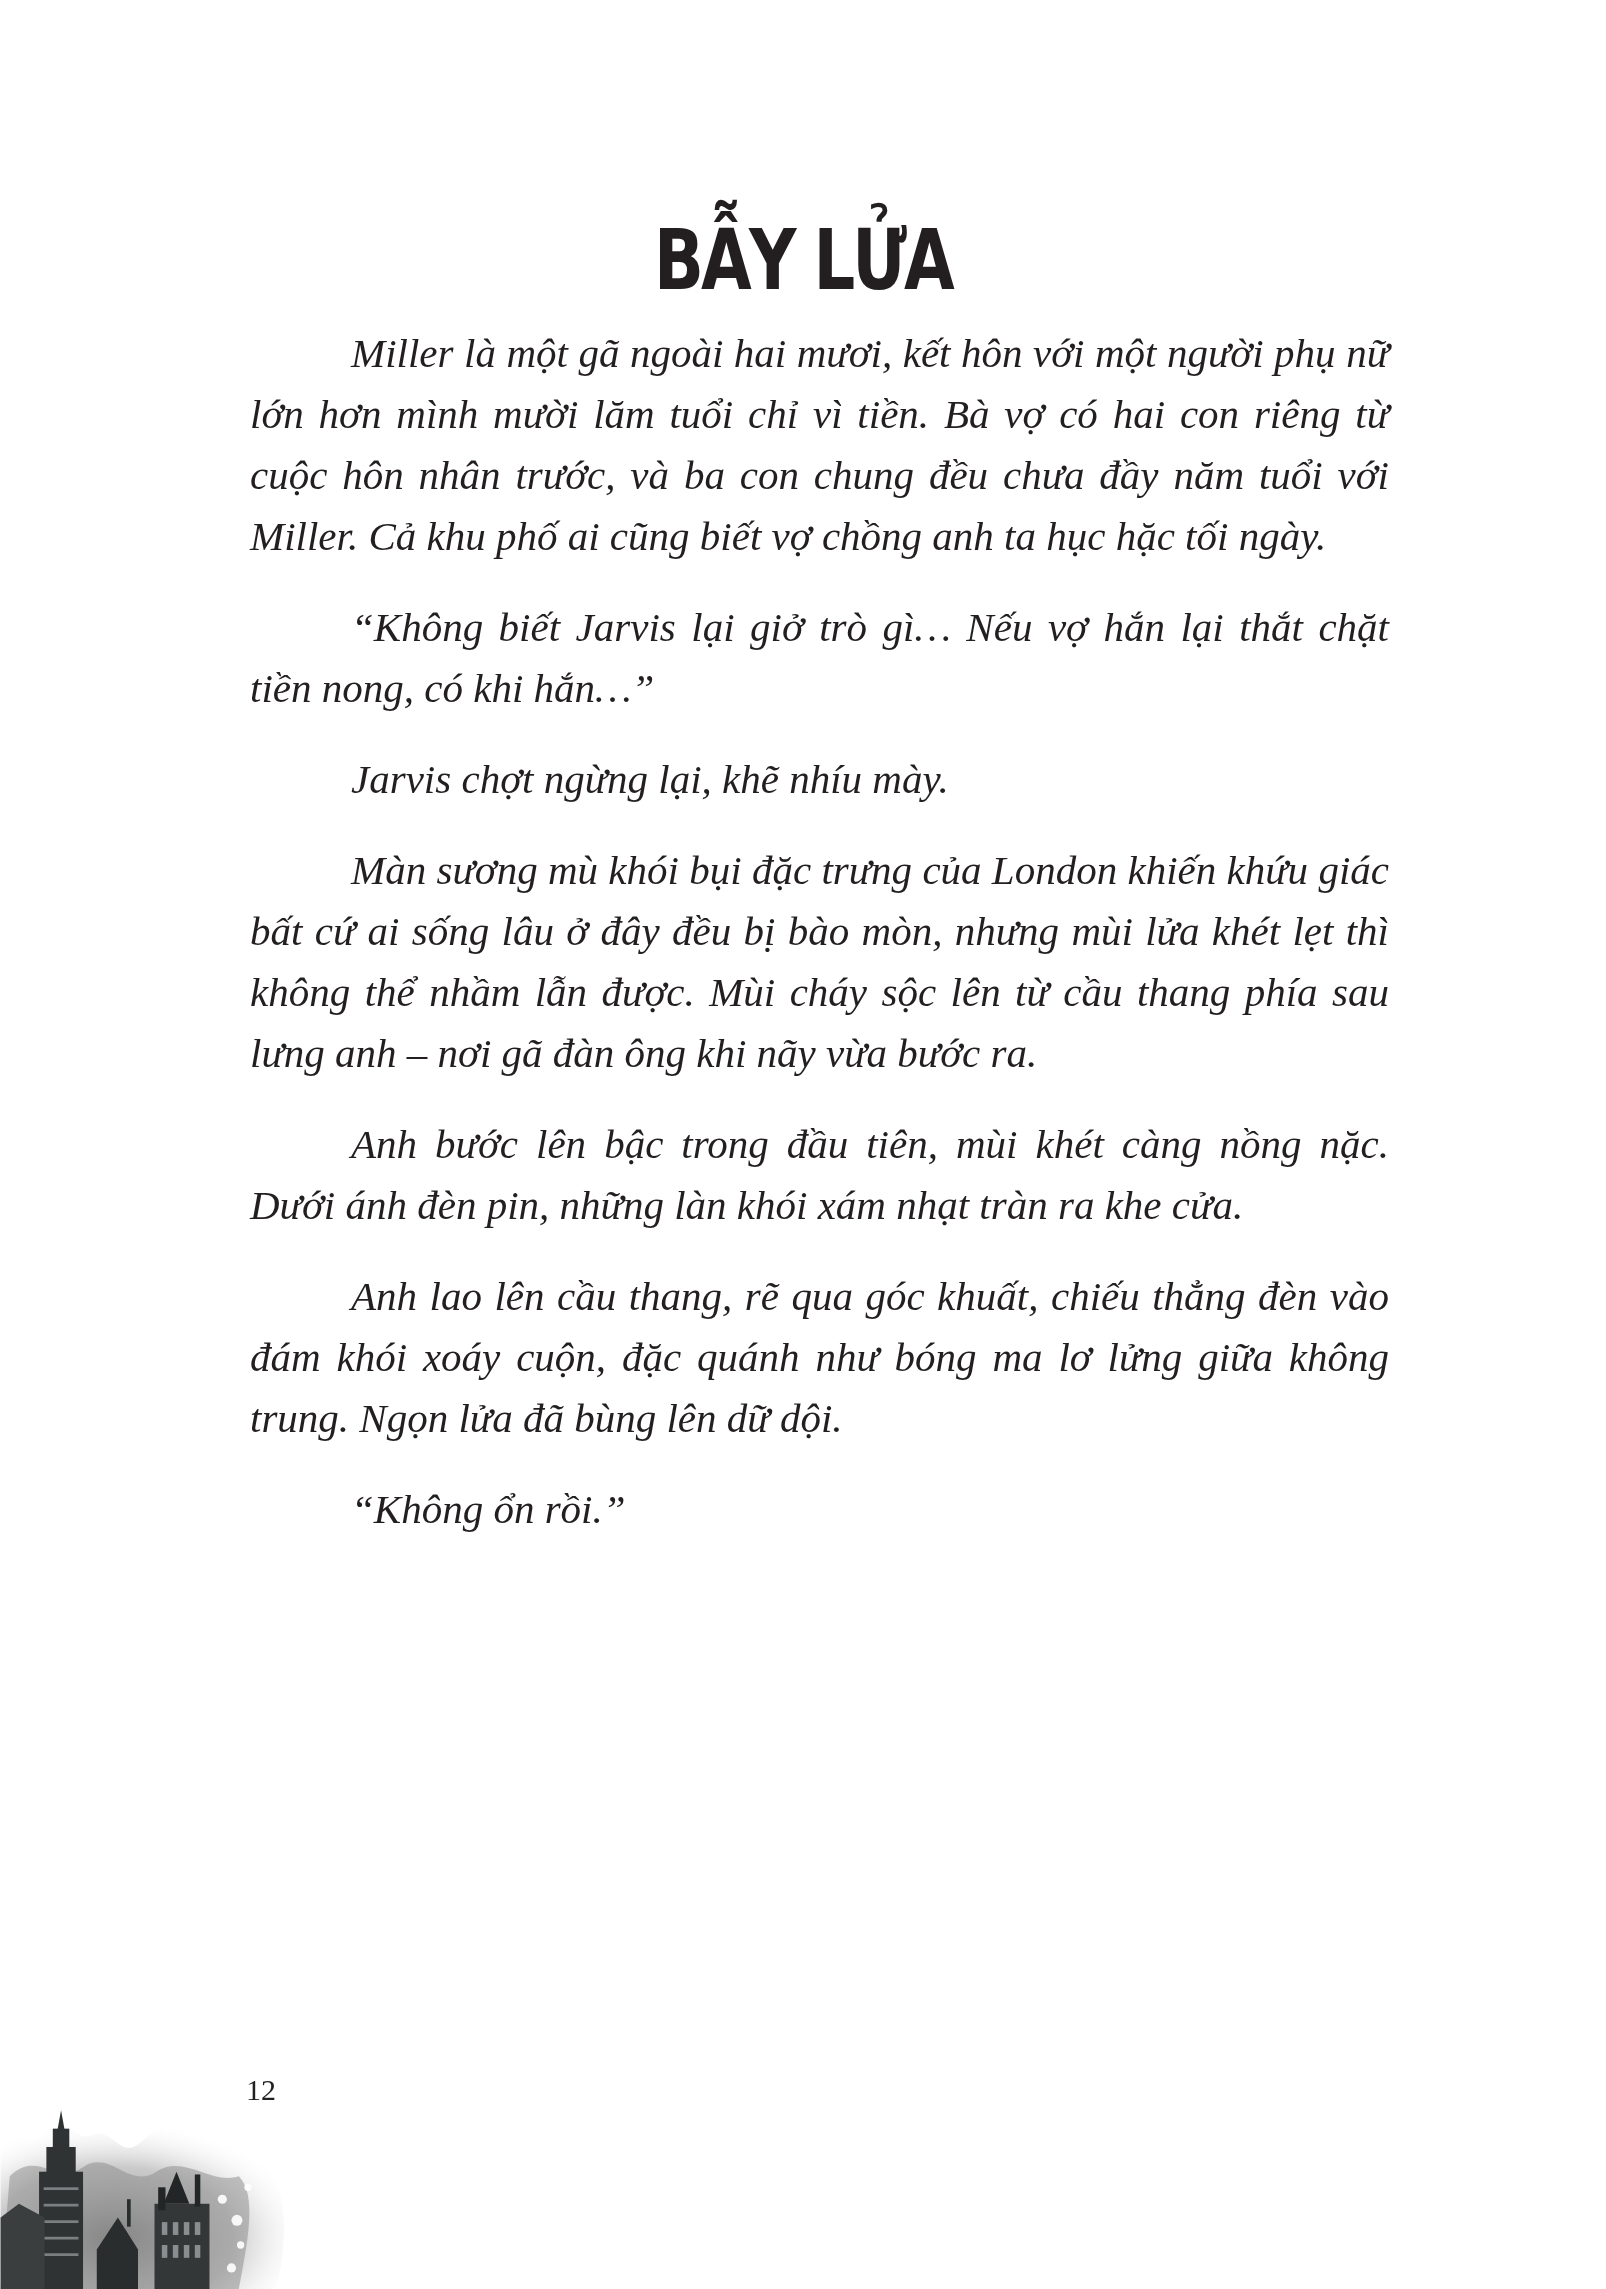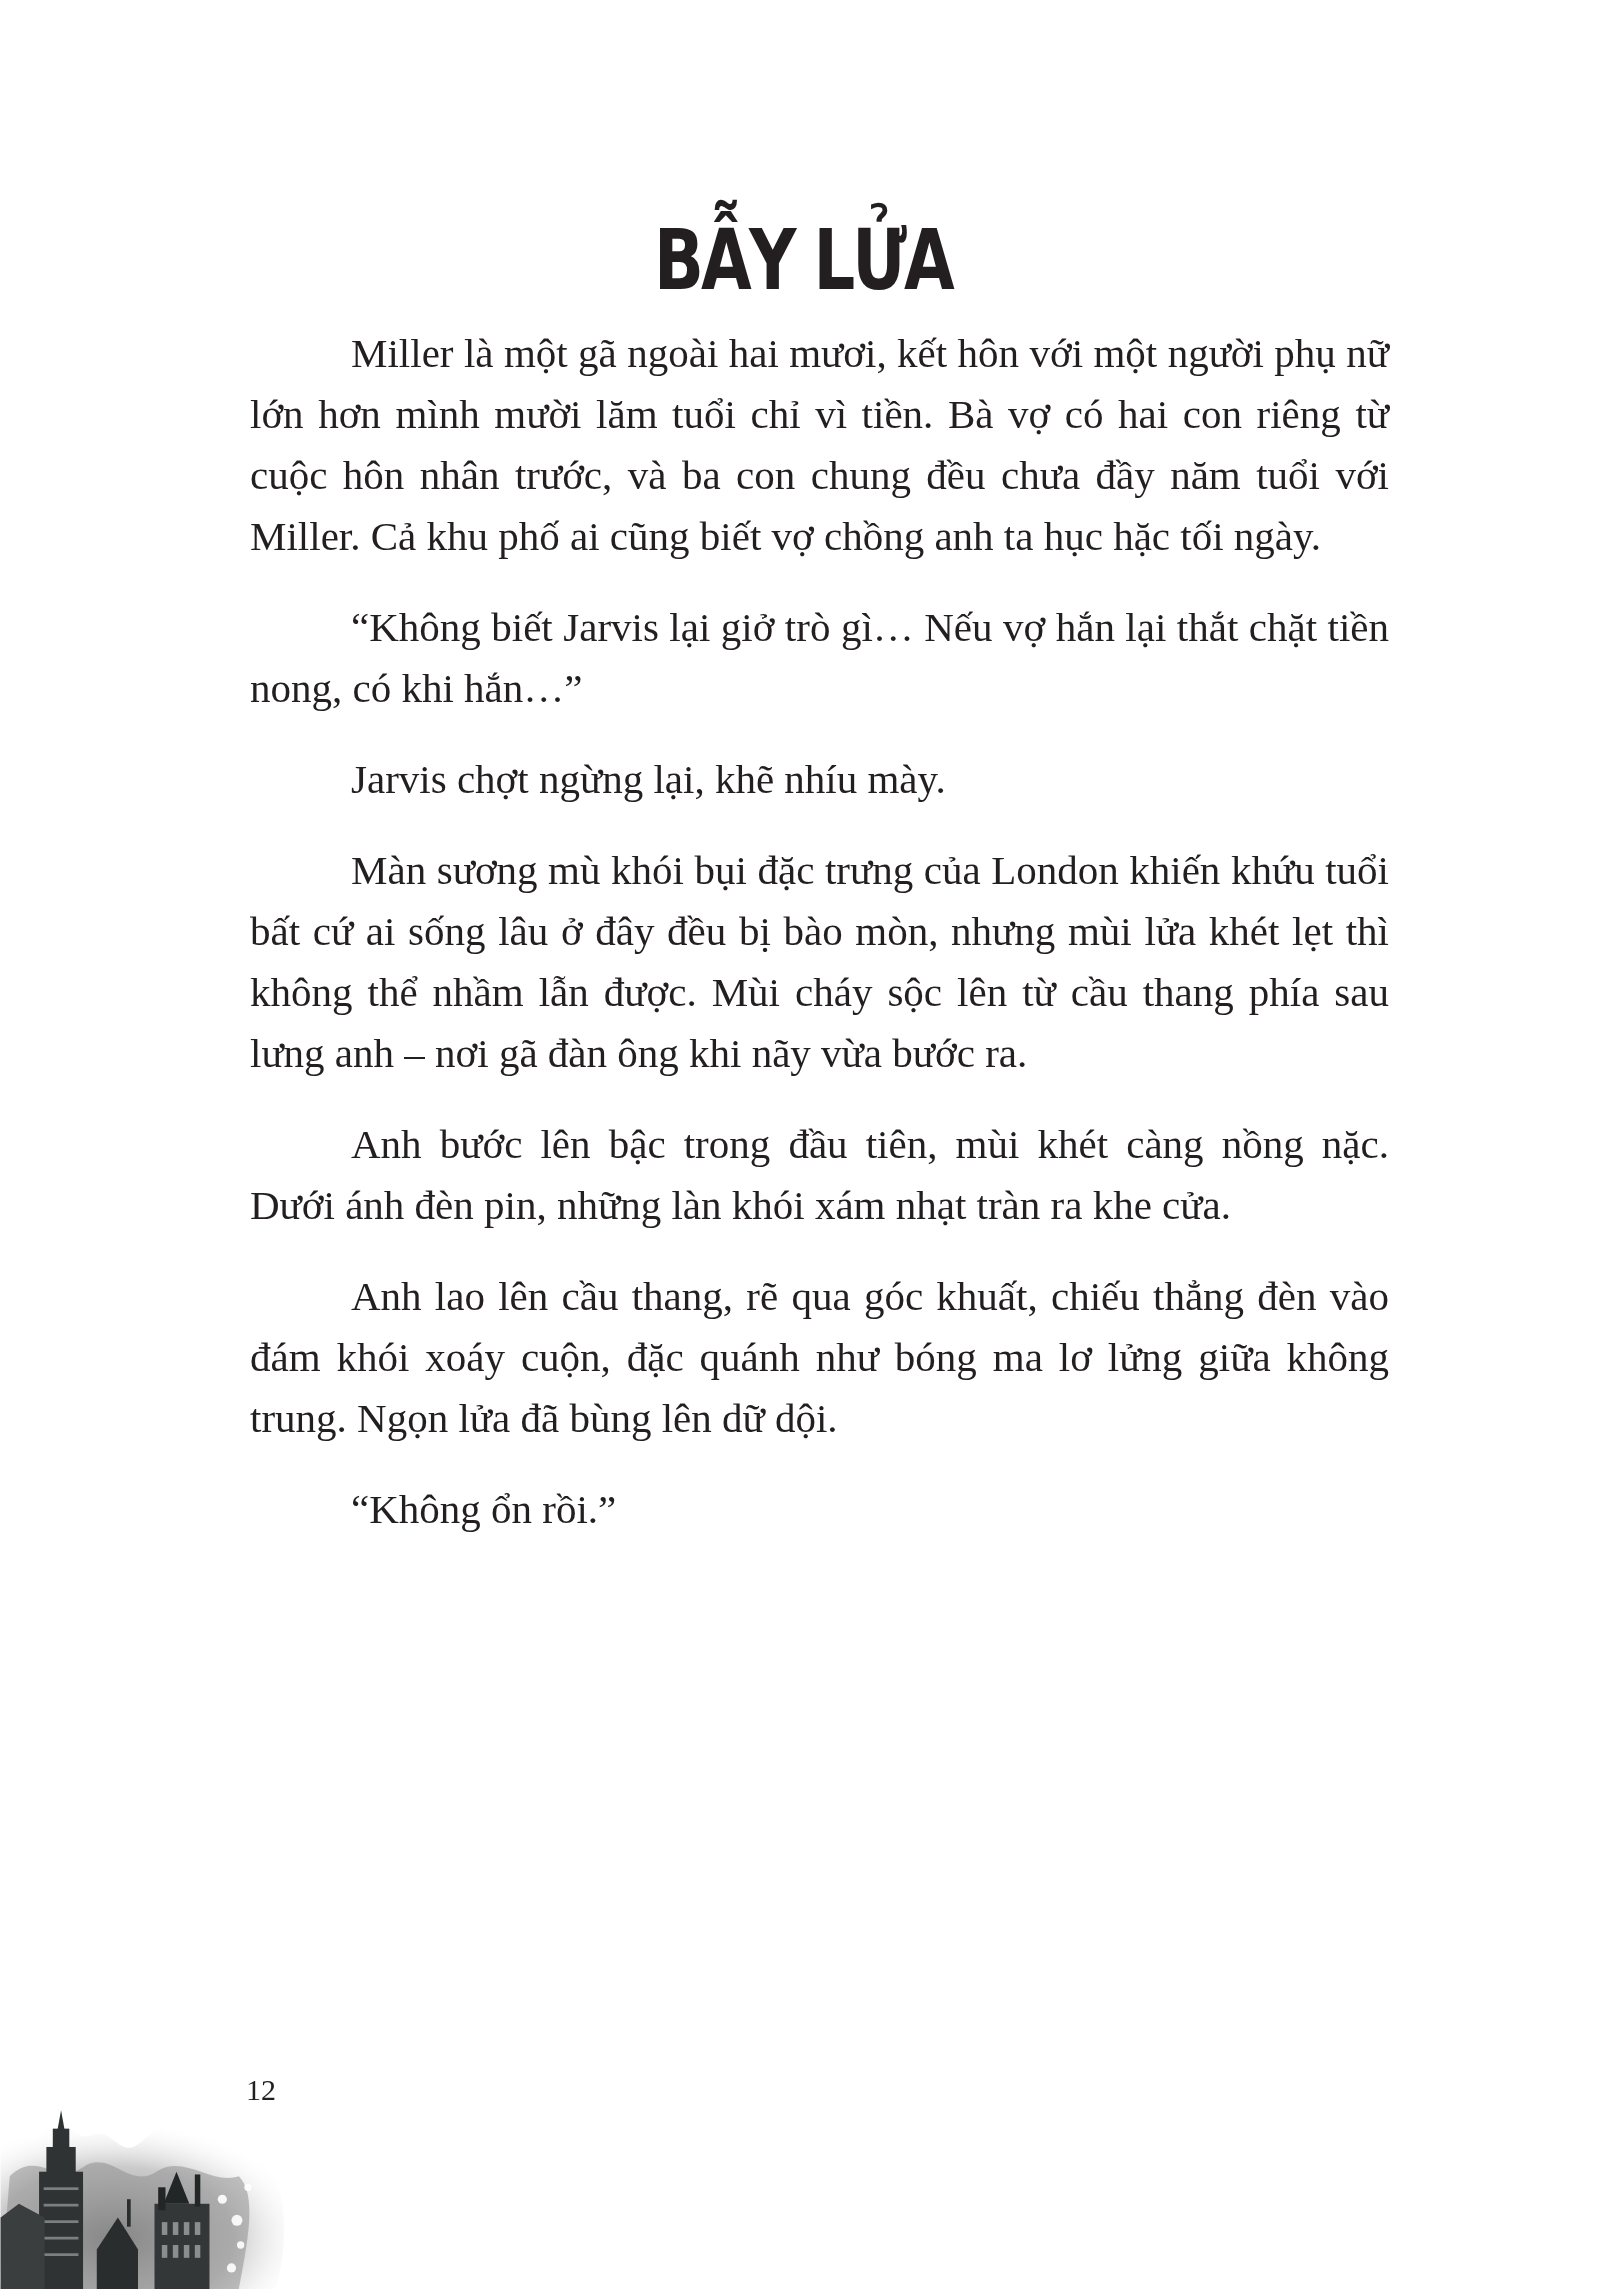--- a/index.html
+++ b/index.html
@@ -36,20 +36,21 @@
       left: 250px;
       width: 1139px;
       font-size: 41px;
       line-height: 61px;
     }
     .para {
       margin: 0 0 30px 0;
       text-indent: 101px;
       text-align: justify;
       text-align-last: left;
+      font-style: italic;
     }
     .page-number {
       position: absolute;
       top: 2064px;
       left: 246px;
       font-size: 30px;
       line-height: 51px;
     }
     .illustration {
       position: absolute;
@@ -61,21 +62,21 @@
   </style>
 </head>
 <body>
 
 <h1 class="page-title">BẪY LỬA</h1>
 
 <div class="body-text">
   <p class="para">Miller là một gã ngoài hai mươi, kết hôn với một người phụ nữ lớn hơn mình mười lăm tuổi chỉ vì tiền. Bà vợ có hai con riêng từ cuộc hôn nhân trước, và ba con chung đều chưa đầy năm tuổi với Miller. Cả khu phố ai cũng biết vợ chồng anh ta hục hặc tối ngày.</p>
   <p class="para">“Không biết Jarvis lại giở trò gì… Nếu vợ hắn lại thắt chặt tiền nong, có khi hắn…”</p>
   <p class="para">Jarvis chợt ngừng lại, khẽ nhíu mày.</p>
-  <p class="para">Màn sương mù khói bụi đặc trưng của London khiến khứu tuổi bất cứ ai sống lâu ở đây đều bị bào mòn, nhưng mùi lửa khét lẹt thì không thể nhầm lẫn được. Mùi cháy sộc lên từ cầu thang phía sau lưng anh – nơi gã đàn ông khi nãy vừa bước ra.</p>
+  <p class="para">Màn sương mù khói bụi đặc trưng của London khiến khứu giác bất cứ ai sống lâu ở đây đều bị bào mòn, nhưng mùi lửa khét lẹt thì không thể nhầm lẫn được. Mùi cháy sộc lên từ cầu thang phía sau lưng anh – nơi gã đàn ông khi nãy vừa bước ra.</p>
   <p class="para">Anh bước lên bậc trong đầu tiên, mùi khét càng nồng nặc. Dưới ánh đèn pin, những làn khói xám nhạt tràn ra khe cửa.</p>
   <p class="para">Anh lao lên cầu thang, rẽ qua góc khuất, chiếu thẳng đèn vào đám khói xoáy cuộn, đặc quánh như bóng ma lơ lửng giữa không trung. Ngọn lửa đã bùng lên dữ dội.</p>
   <p class="para">“Không ổn rồi.”</p>
 </div>
 
 <div class="page-number">12</div>
 
 <svg class="illustration" viewBox="0 0 360 203" xmlns="http://www.w3.org/2000/svg">
   <defs>
     <radialGradient id="smoke" cx="40%" cy="70%" r="70%">

